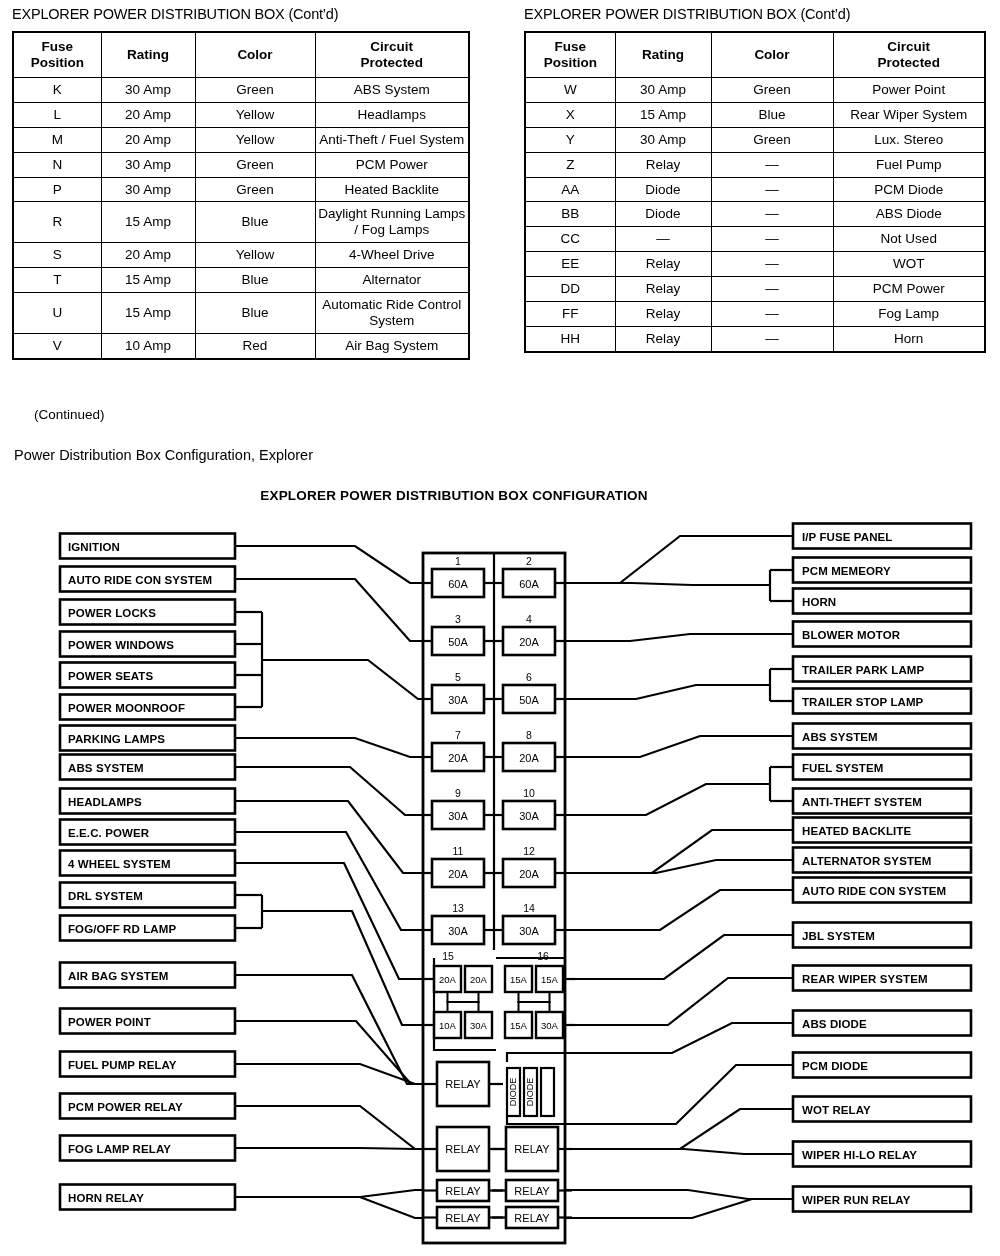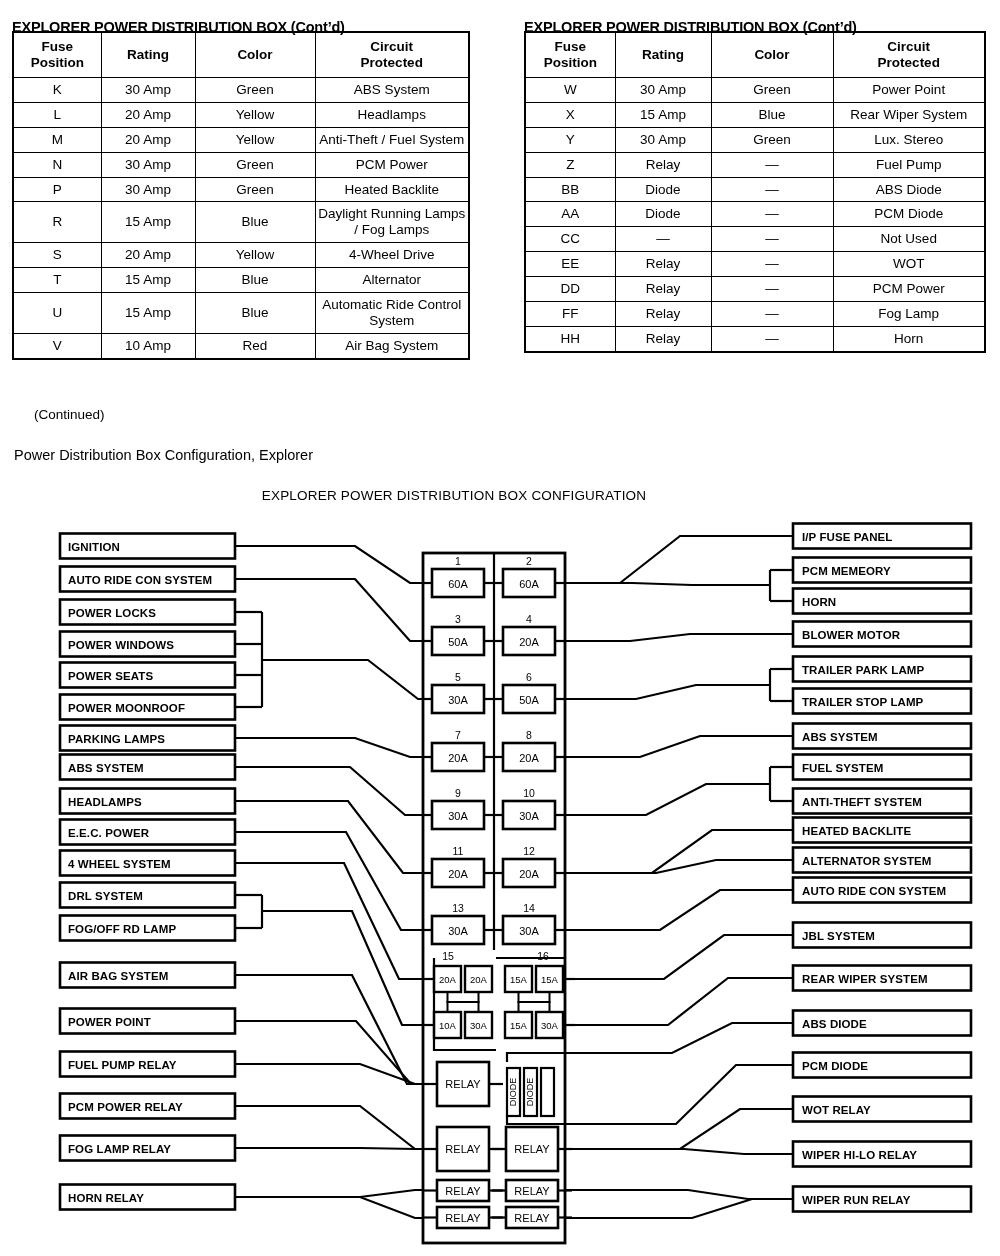--- a/index.html
+++ b/index.html
@@ -4,23 +4,22 @@
 <style>
   html,body{margin:0;padding:0;}
   body{
     width:1000px;height:1256px;position:relative;
     background:#ffffff;
     font-family:"Liberation Sans", sans-serif;
     color:#000;
     overflow:hidden;
   }
   .tbl-title{
-    font-size:14.5px;font-weight:bold;letter-spacing:-0.2px;
+    font-size:14.5px;font-weight:normal;letter-spacing:-0.2px;
     white-space:nowrap;
-    margin-top:13px;
   }
   table.fuse{
     border-collapse:collapse;
     border:2.5px solid #000;
     table-layout:fixed;
     padding-left:32px;
   }
   table.fuse td,table.fuse th{
     border:1.5px solid #000;
     text-align:center;
@@ -30,21 +29,21 @@
     padding:4px 2px;
     line-height:1.18;
   }
   table.fuse th{font-weight:bold;font-size:13.5px;padding:6px 2px;}
   .sect-head{
     position:absolute;left:14px;top:447px;
     font-size:14.5px;font-weight:normal;
   }
   .diag-title{
     position:absolute;left:0;top:488px;width:908px;
-    text-align:center;font-size:13.5px;font-weight:normal;
+    text-align:center;font-size:13.5px;font-weight:bold;
     letter-spacing:0.2px;
   }
   .cont{
     position:absolute;left:14px;top:407px;
     font-size:13.5px;
     margin-left:20px;
   }
   #tableL{position:absolute;left:12px;top:31px;width:460px;}
   #tableR{position:absolute;left:524px;top:31px;width:464px;}
   #titleL{position:absolute;left:12px;top:6px;}
@@ -191,30 +190,30 @@
           <td>Green</td>
           <td>Lux. Stereo</td>
         </tr>
         <tr>
           <td>Z</td>
           <td>Relay</td>
           <td>—</td>
           <td>Fuel Pump</td>
         </tr>
         <tr>
+          <td>AA</td>
+          <td>Diode</td>
+          <td>—</td>
+          <td>PCM Diode</td>
+        </tr>
+        <tr>
           <td>BB</td>
           <td>Diode</td>
           <td>—</td>
           <td>ABS Diode</td>
-        </tr>
-        <tr>
-          <td>AA</td>
-          <td>Diode</td>
-          <td>—</td>
-          <td>PCM Diode</td>
         </tr>
         <tr>
           <td>CC</td>
           <td>—</td>
           <td>—</td>
           <td>Not Used</td>
         </tr>
         <tr>
           <td>EE</td>
           <td>Relay</td>

